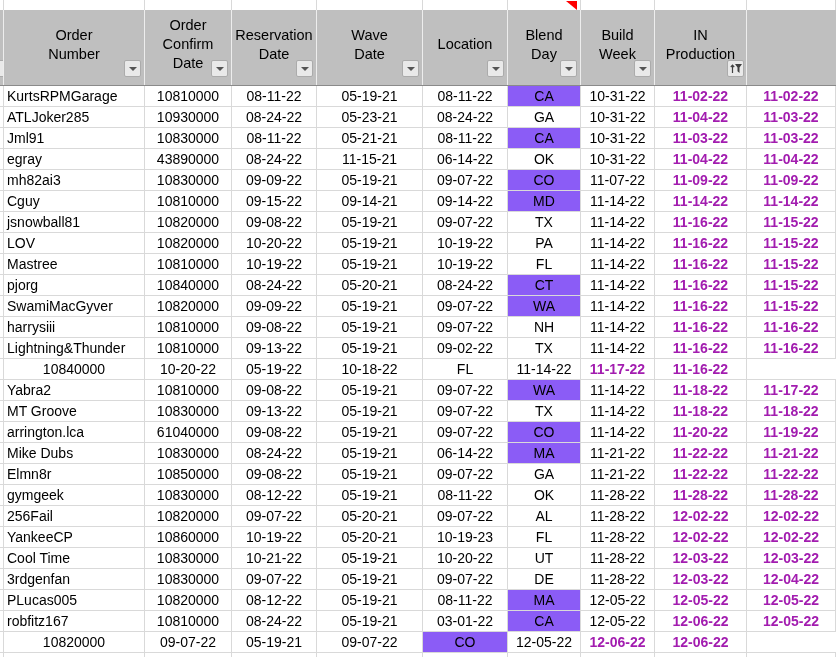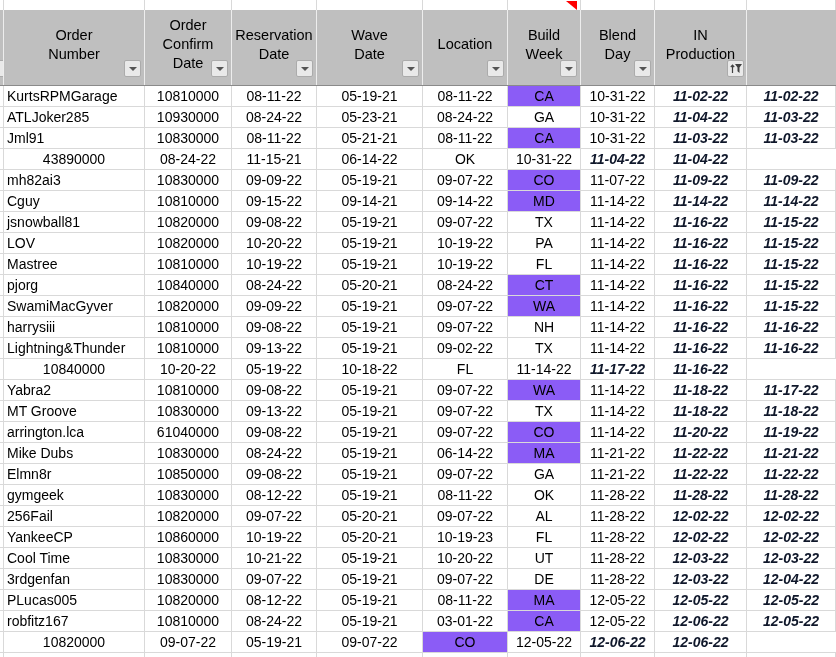--- a/index.html
+++ b/index.html
@@ -33,21 +33,21 @@
     border-right: 4px solid transparent; border-top: 4px solid #555; }
   .partial-btn { position: absolute; left: 0; bottom: 8px; width: 3px; height: 17px;
     background: #e9e9e9; border-top: 1px solid #ababab; border-bottom: 1px solid #ababab; }
 
   
   .row { height: 21px; border-bottom: 1px solid #d9d9d9; background: #fff; }
   .cell { border-right: 1px solid #d9d9d9; display: flex; align-items: center;
     justify-content: center; font-size: 14px; color: #000; overflow: hidden; white-space: nowrap; }
   .cell.member { justify-content: flex-start; padding-left: 3px; }
   .cell.green { background: #8b5cf6; }
-  .cell.blend, .cell.inprod { color: #0f172a; font-weight: 700; font-style: italic; }
+  .cell.blend, .cell.inprod { color: #a21caf; font-weight: 700; }
 </style>
 </head>
 <body>
 
 <div class="sheet">
 
   <div class="grid-row sliver-row">
     <div class="scell"></div>
       <div class="scell"></div>
     <div class="scell"></div>
@@ -84,27 +84,27 @@
     <div class="hcell">
       <span class="hlabel">Wave
 Date</span>
       <button class="filter-btn"><span class="arr"></span></button>
     </div>
     <div class="hcell">
       <span class="hlabel">Location</span>
       <button class="filter-btn"><span class="arr"></span></button>
     </div>
     <div class="hcell">
+      <span class="hlabel">Blend
+Day</span>
+      <button class="filter-btn"><span class="arr"></span></button>
+    </div>
+    <div class="hcell">
       <span class="hlabel">Build
 Week</span>
-      <button class="filter-btn"><span class="arr"></span></button>
-    </div>
-    <div class="hcell">
-      <span class="hlabel">Blend
-Day</span>
       <button class="filter-btn"><span class="arr"></span></button>
     </div>
     <div class="hcell">
       <span class="hlabel">IN
 Production</span>
       <button class="filter-btn" style="right:2px">
         <svg width="12" height="11" viewBox="0 0 12 11">
           <path d="M2.5 10 L2.5 2.5 M0.8 4 L2.5 2.2 L4.2 4" stroke="#404040" stroke-width="1.2" fill="none"></path>
           <path d="M5 1 L12 1 L9.5 4.5 L9.5 10 L7.5 8.2 L7.5 4.5 Z" fill="#404040"></path>
         </svg>
@@ -147,20 +147,21 @@
       <div class="cell">05-21-21</div>
       <div class="cell">08-11-22</div>
       <div class="cell location green">CA</div>
       <div class="cell">10-31-22</div>
       <div class="cell blend">11-03-22</div>
       <div class="cell inprod">11-03-22</div>
     </div>
 
     <div class="grid-row row">
       <div class="cell"></div>
+      <div class="cell member">egray</div>
       <div class="cell">43890000</div>
       <div class="cell">08-24-22</div>
       <div class="cell">11-15-21</div>
       <div class="cell">06-14-22</div>
       <div class="cell location">OK</div>
       <div class="cell">10-31-22</div>
       <div class="cell blend">11-04-22</div>
       <div class="cell inprod">11-04-22</div>
     </div>
 

